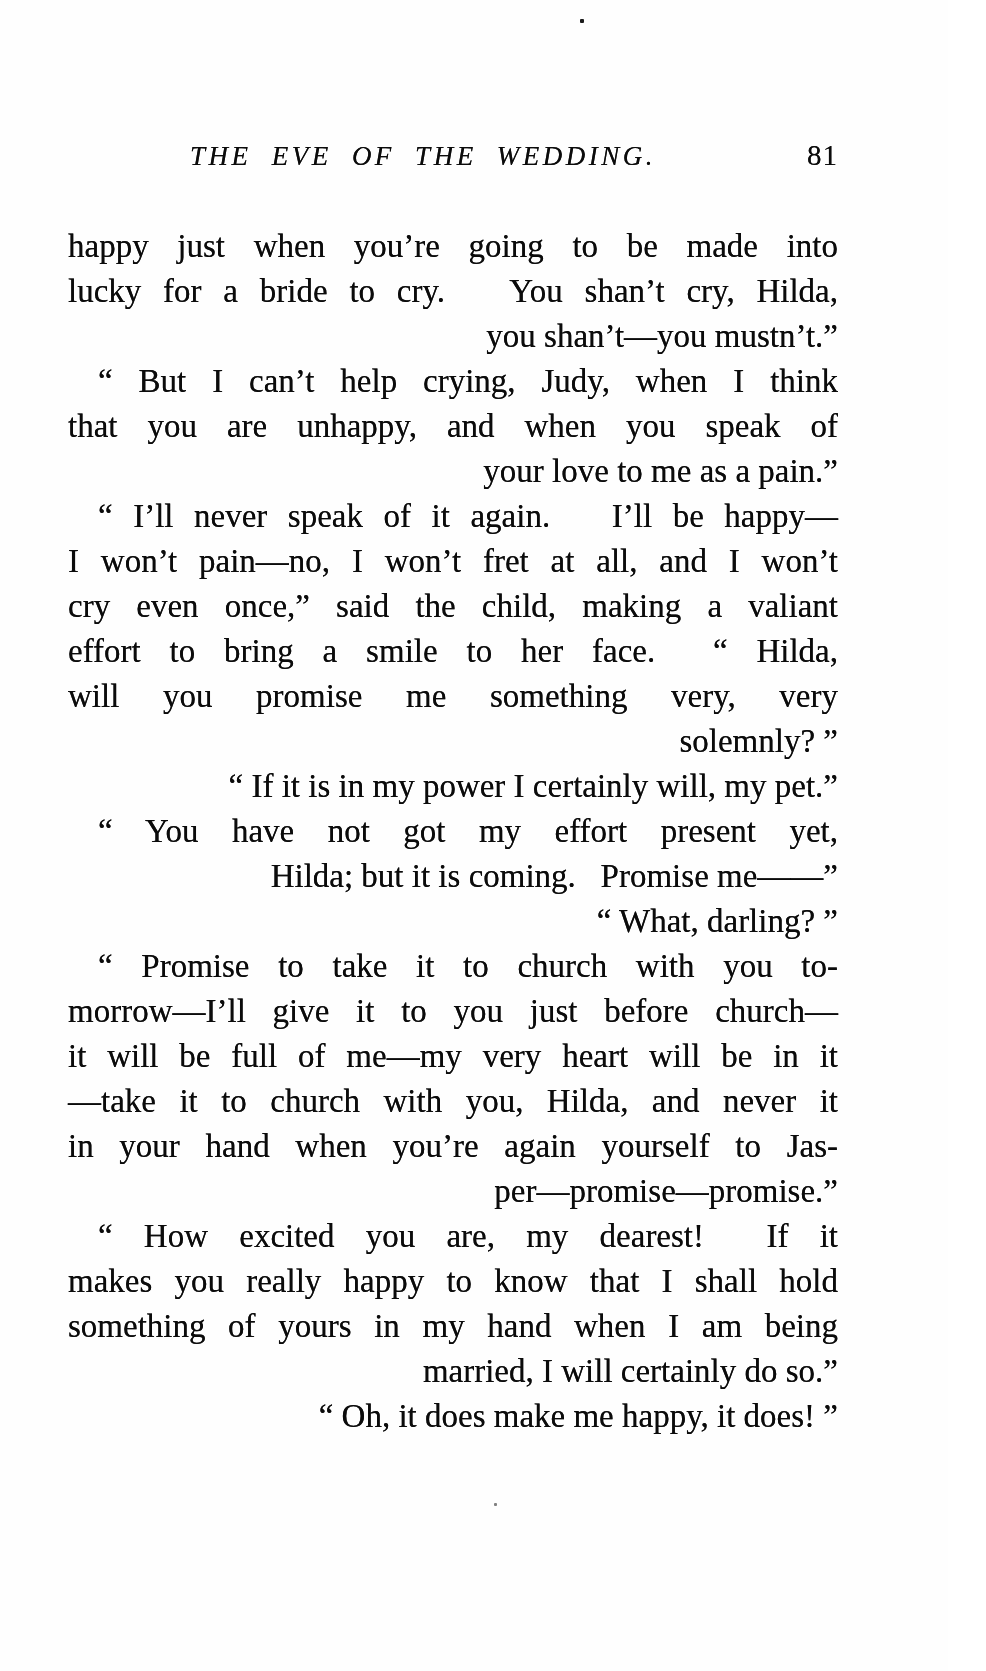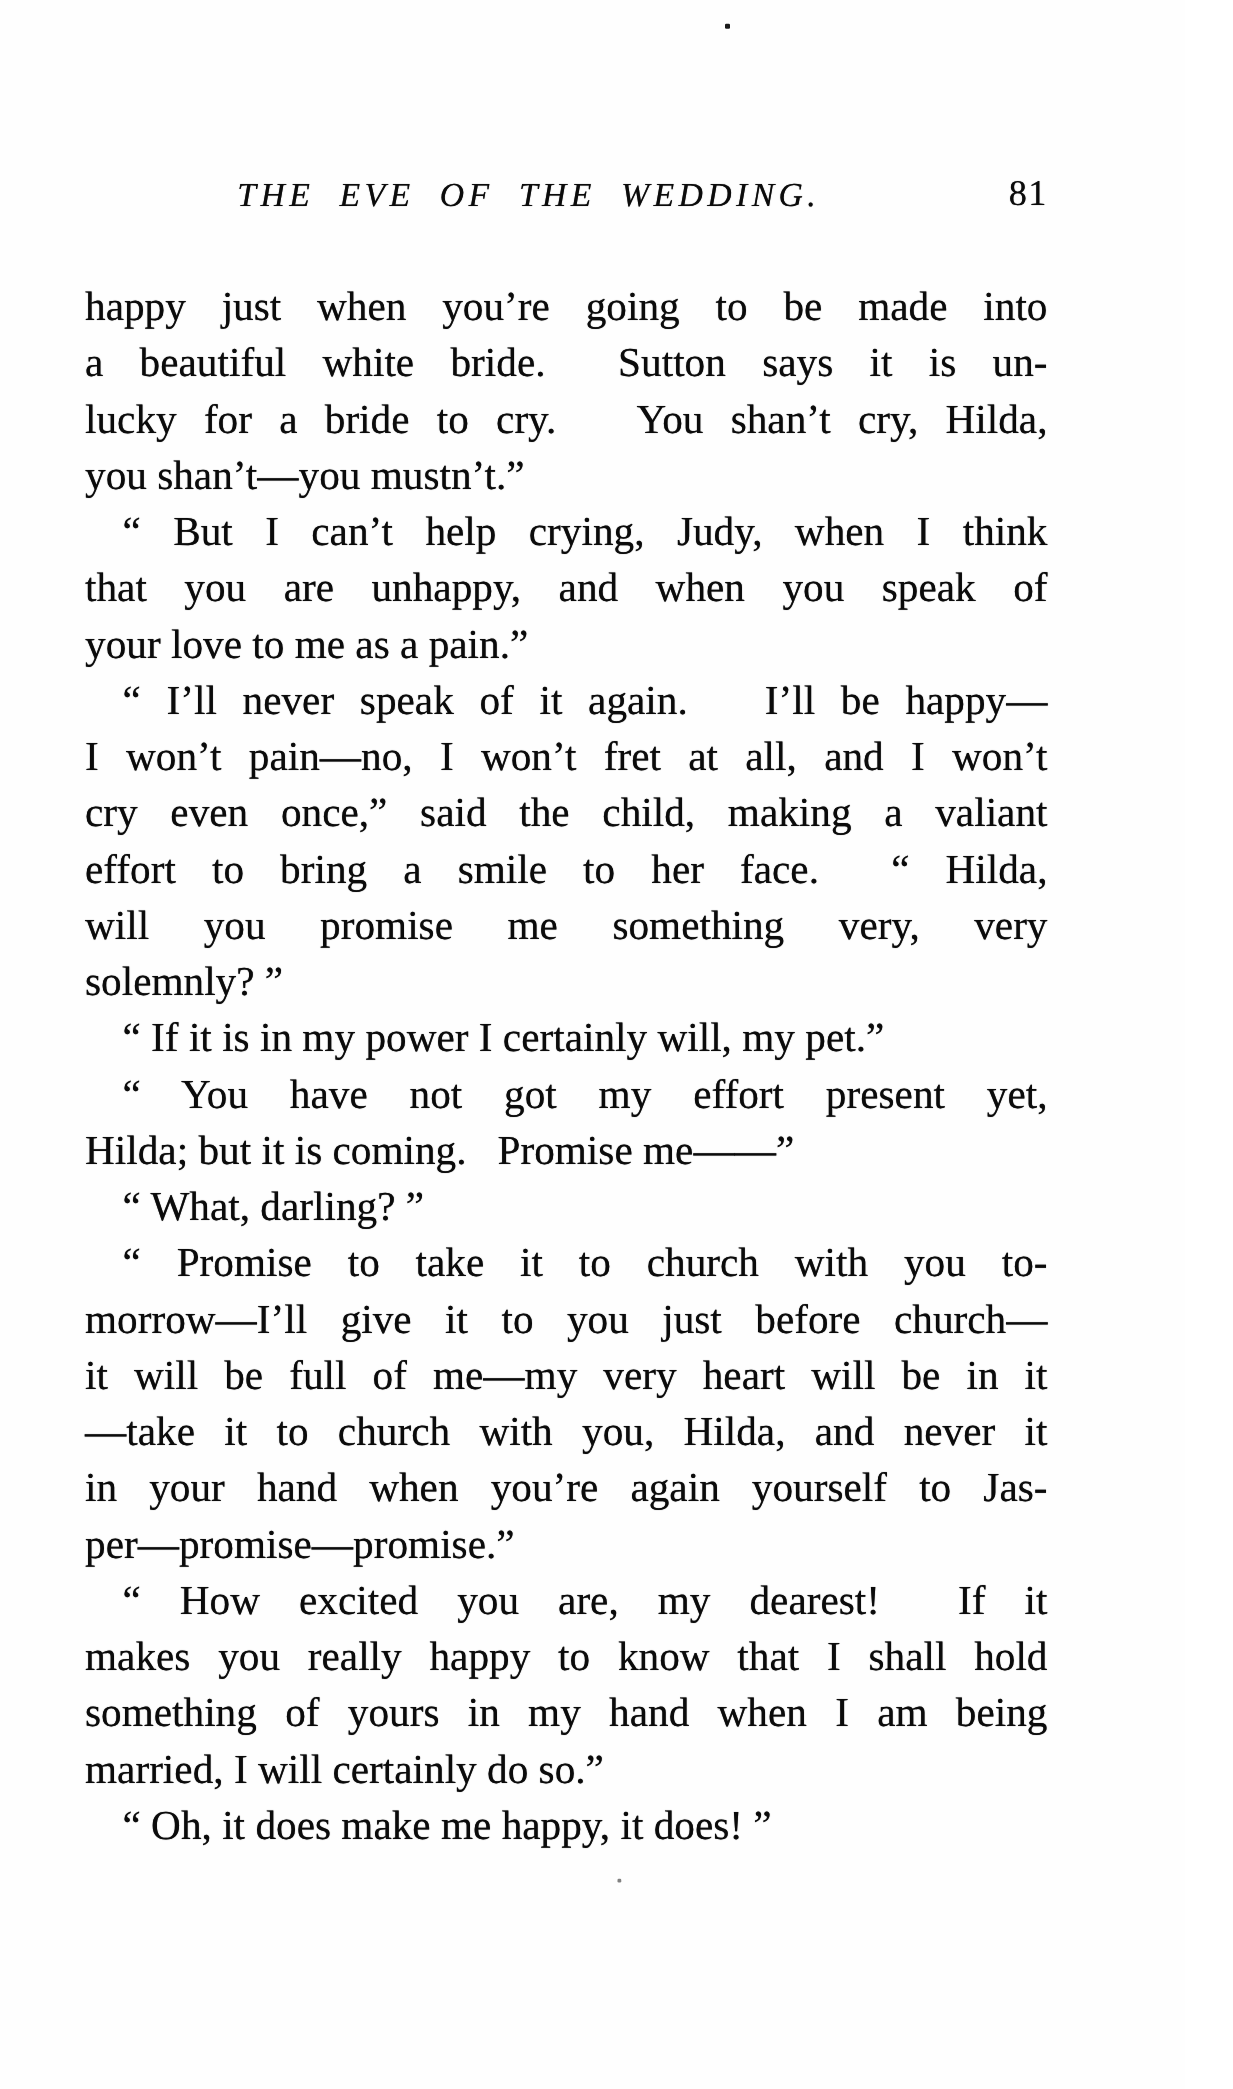--- a/index.html
+++ b/index.html
@@ -58,21 +58,21 @@
   }
   .line {
     height: 45px;
     overflow: visible;
   }
   .line.just {
     text-align: justify;
     text-align-last: justify;
   }
   .line.left {
-    text-align: left;
+    text-align: right;
   }
   .line.indent {
     padding-left: 30px;
   }
   
   .speck {
     position: absolute;
     background: #1a1a1a;
     border-radius: 1px;
   }
@@ -89,21 +89,20 @@
   <div class="speck s2"></div>
   <div class="speck s3"></div>
 
   <div class="header">
     <div class="running-title">THE EVE OF THE WEDDING.</div>
     <div class="page-number">81</div>
   </div>
 
   <div class="text-block" id="text-block">
       <div class="line just">happy just when you’re going to be made into</div>
-      <div class="line just">a beautiful white bride.&nbsp; Sutton says it is un-</div>
       <div class="line just">lucky for a bride to cry.&nbsp;&nbsp; You shan’t cry, Hilda,</div>
       <div class="line left">you shan’t—you mustn’t.”</div>
       <div class="line just indent">“ But I can’t help crying, Judy, when I think</div>
       <div class="line just">that you are unhappy, and when you speak of</div>
       <div class="line left">your love to me as a pain.”</div>
       <div class="line just indent">“ I’ll never speak of it again.&nbsp;&nbsp; I’ll be happy—</div>
       <div class="line just">I won’t pain—no, I won’t fret at all, and I won’t</div>
       <div class="line just">cry even once,” said the child, making a valiant</div>
       <div class="line just">effort to bring a smile to her face.&nbsp; “ Hilda,</div>
       <div class="line just">will you promise me something very, very</div>

